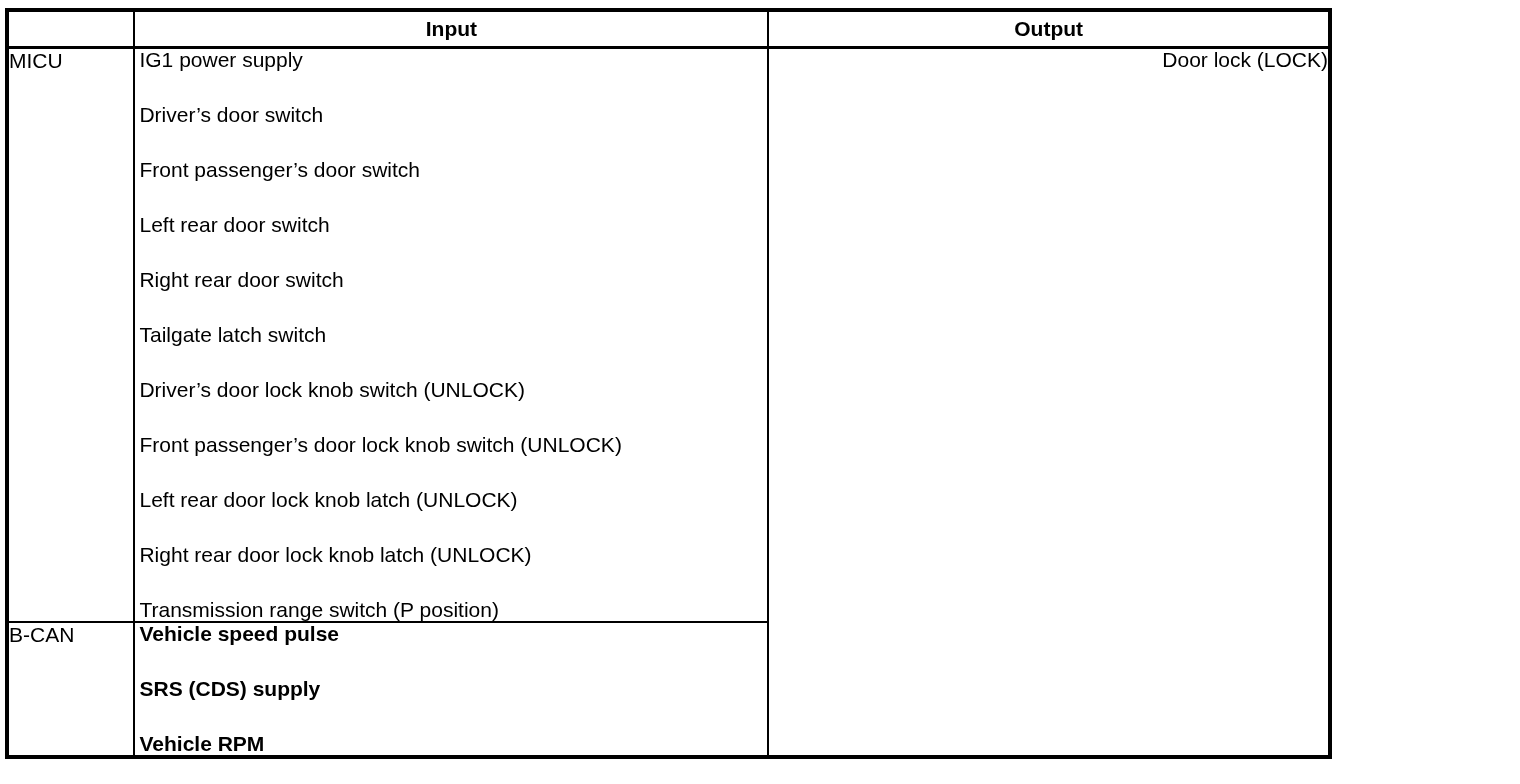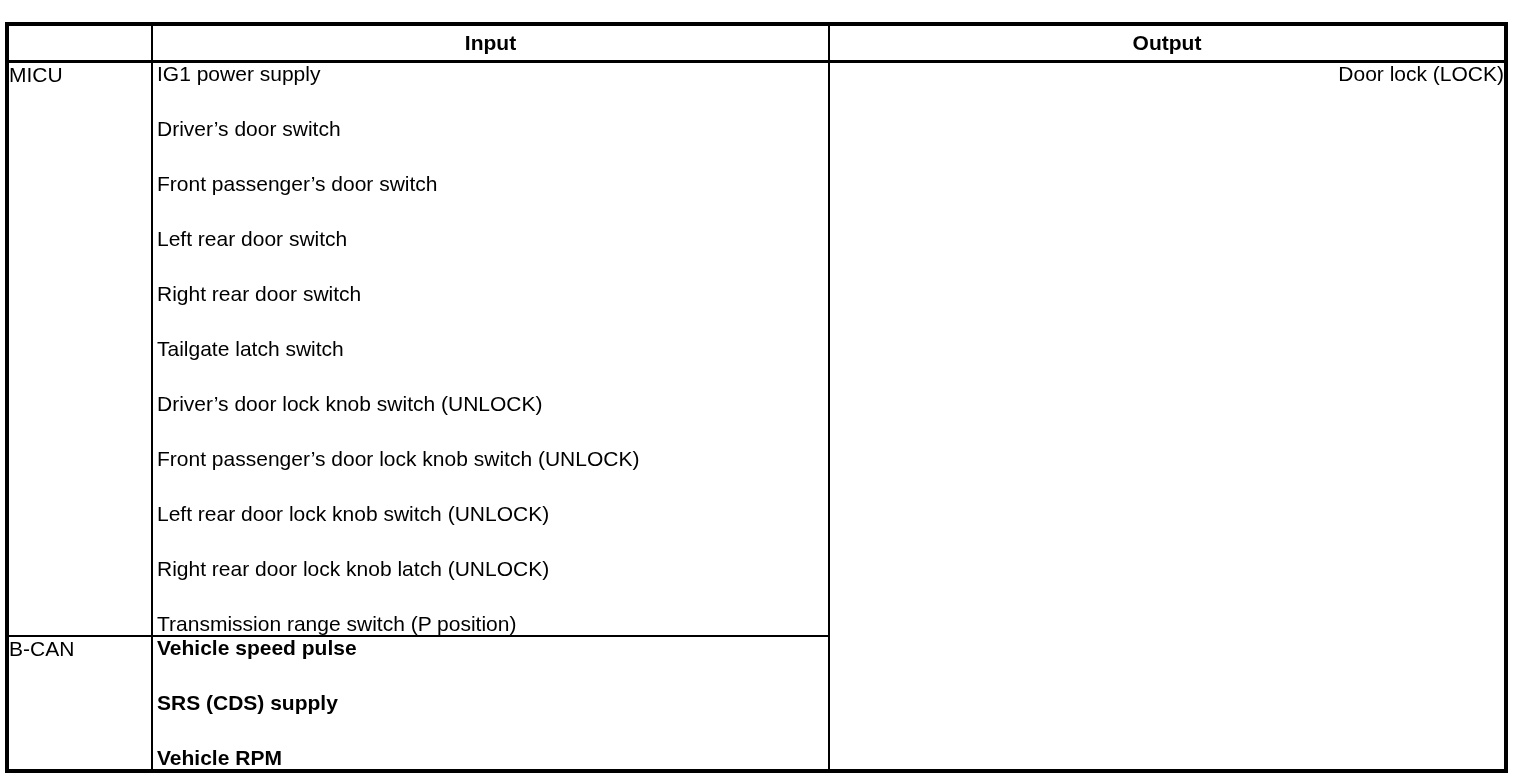--- a/index.html
+++ b/index.html
@@ -1,25 +1,25 @@
 <!DOCTYPE html>
 <html><head>
 <meta charset="utf-8">
 <style>
   html, body {
     margin: 0;
     padding: 0;
     background: #ffffff;
   }
   .page {
-    width: 1520px;
+    width: 1332px;
     height: 784px;
     background: #ffffff;
     box-sizing: border-box;
-    padding: 22px 0 0 5px;
+    padding: 8px 0 0 5px;
     overflow: hidden;
   }
   table.io-table {
     border-collapse: collapse;
     table-layout: fixed;
     font-family: "Liberation Sans", "DejaVu Sans", sans-serif;
     font-size: 21px;
     color: #000000;
     background: #ffffff;
     border: 4px solid #000000;
@@ -91,21 +91,21 @@
         <td class="cell-source">MICU</td>
         <td class="cell-lines">
           <div class="line">IG1 power supply</div>
           <div class="line">Driver’s door switch</div>
           <div class="line">Front passenger’s door switch</div>
           <div class="line">Left rear door switch</div>
           <div class="line">Right rear door switch</div>
           <div class="line">Tailgate latch switch</div>
           <div class="line">Driver’s door lock knob switch (UNLOCK)</div>
           <div class="line">Front passenger’s door lock knob switch (UNLOCK)</div>
-          <div class="line">Left rear door lock knob switch (UNLOCK)</div>
+          <div class="line">Left rear door lock knob latch (UNLOCK)</div>
           <div class="line">Right rear door lock knob latch (UNLOCK)</div>
           <div class="line">Transmission range switch (P position)</div>
         </td>
         <td class="cell-output" rowspan="2">
           <div class="line">Door lock (LOCK)</div>
         </td>
       </tr>
       <tr>
         <td class="cell-source">B-CAN</td>
         <td class="cell-lines-short">

